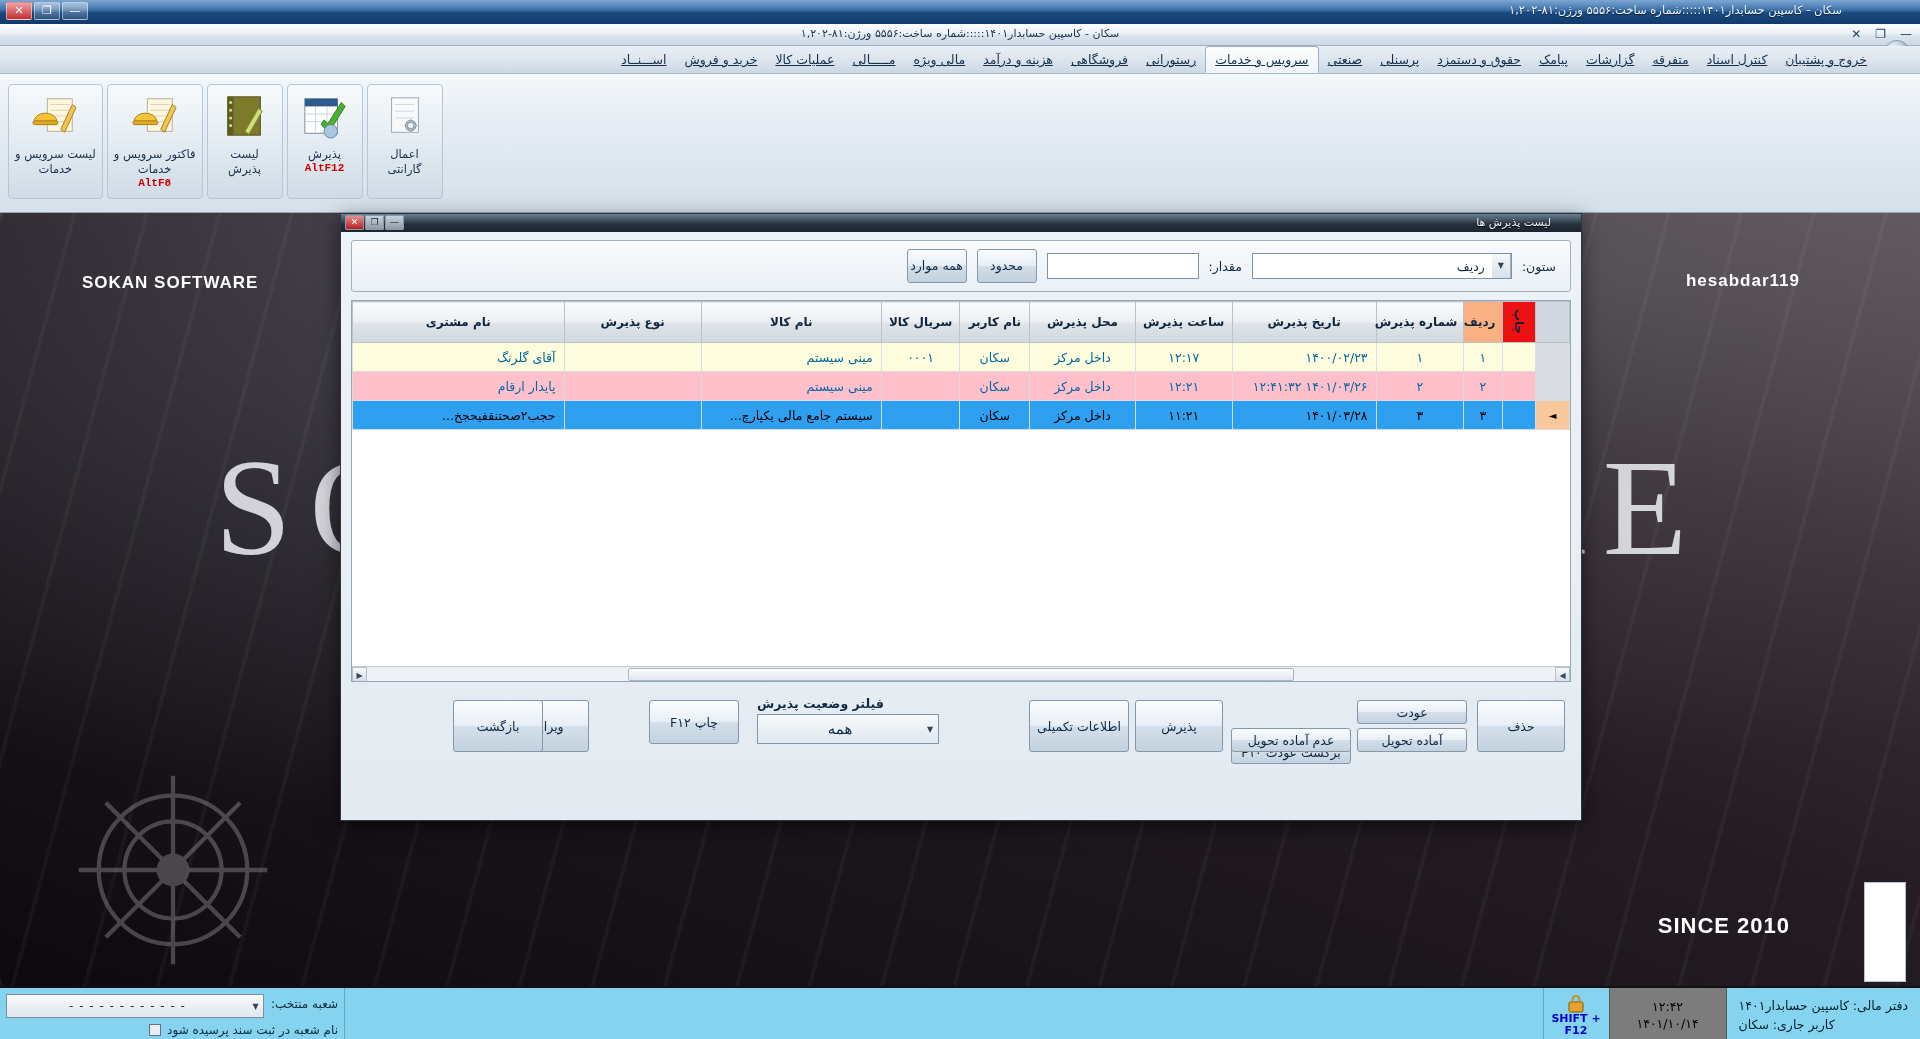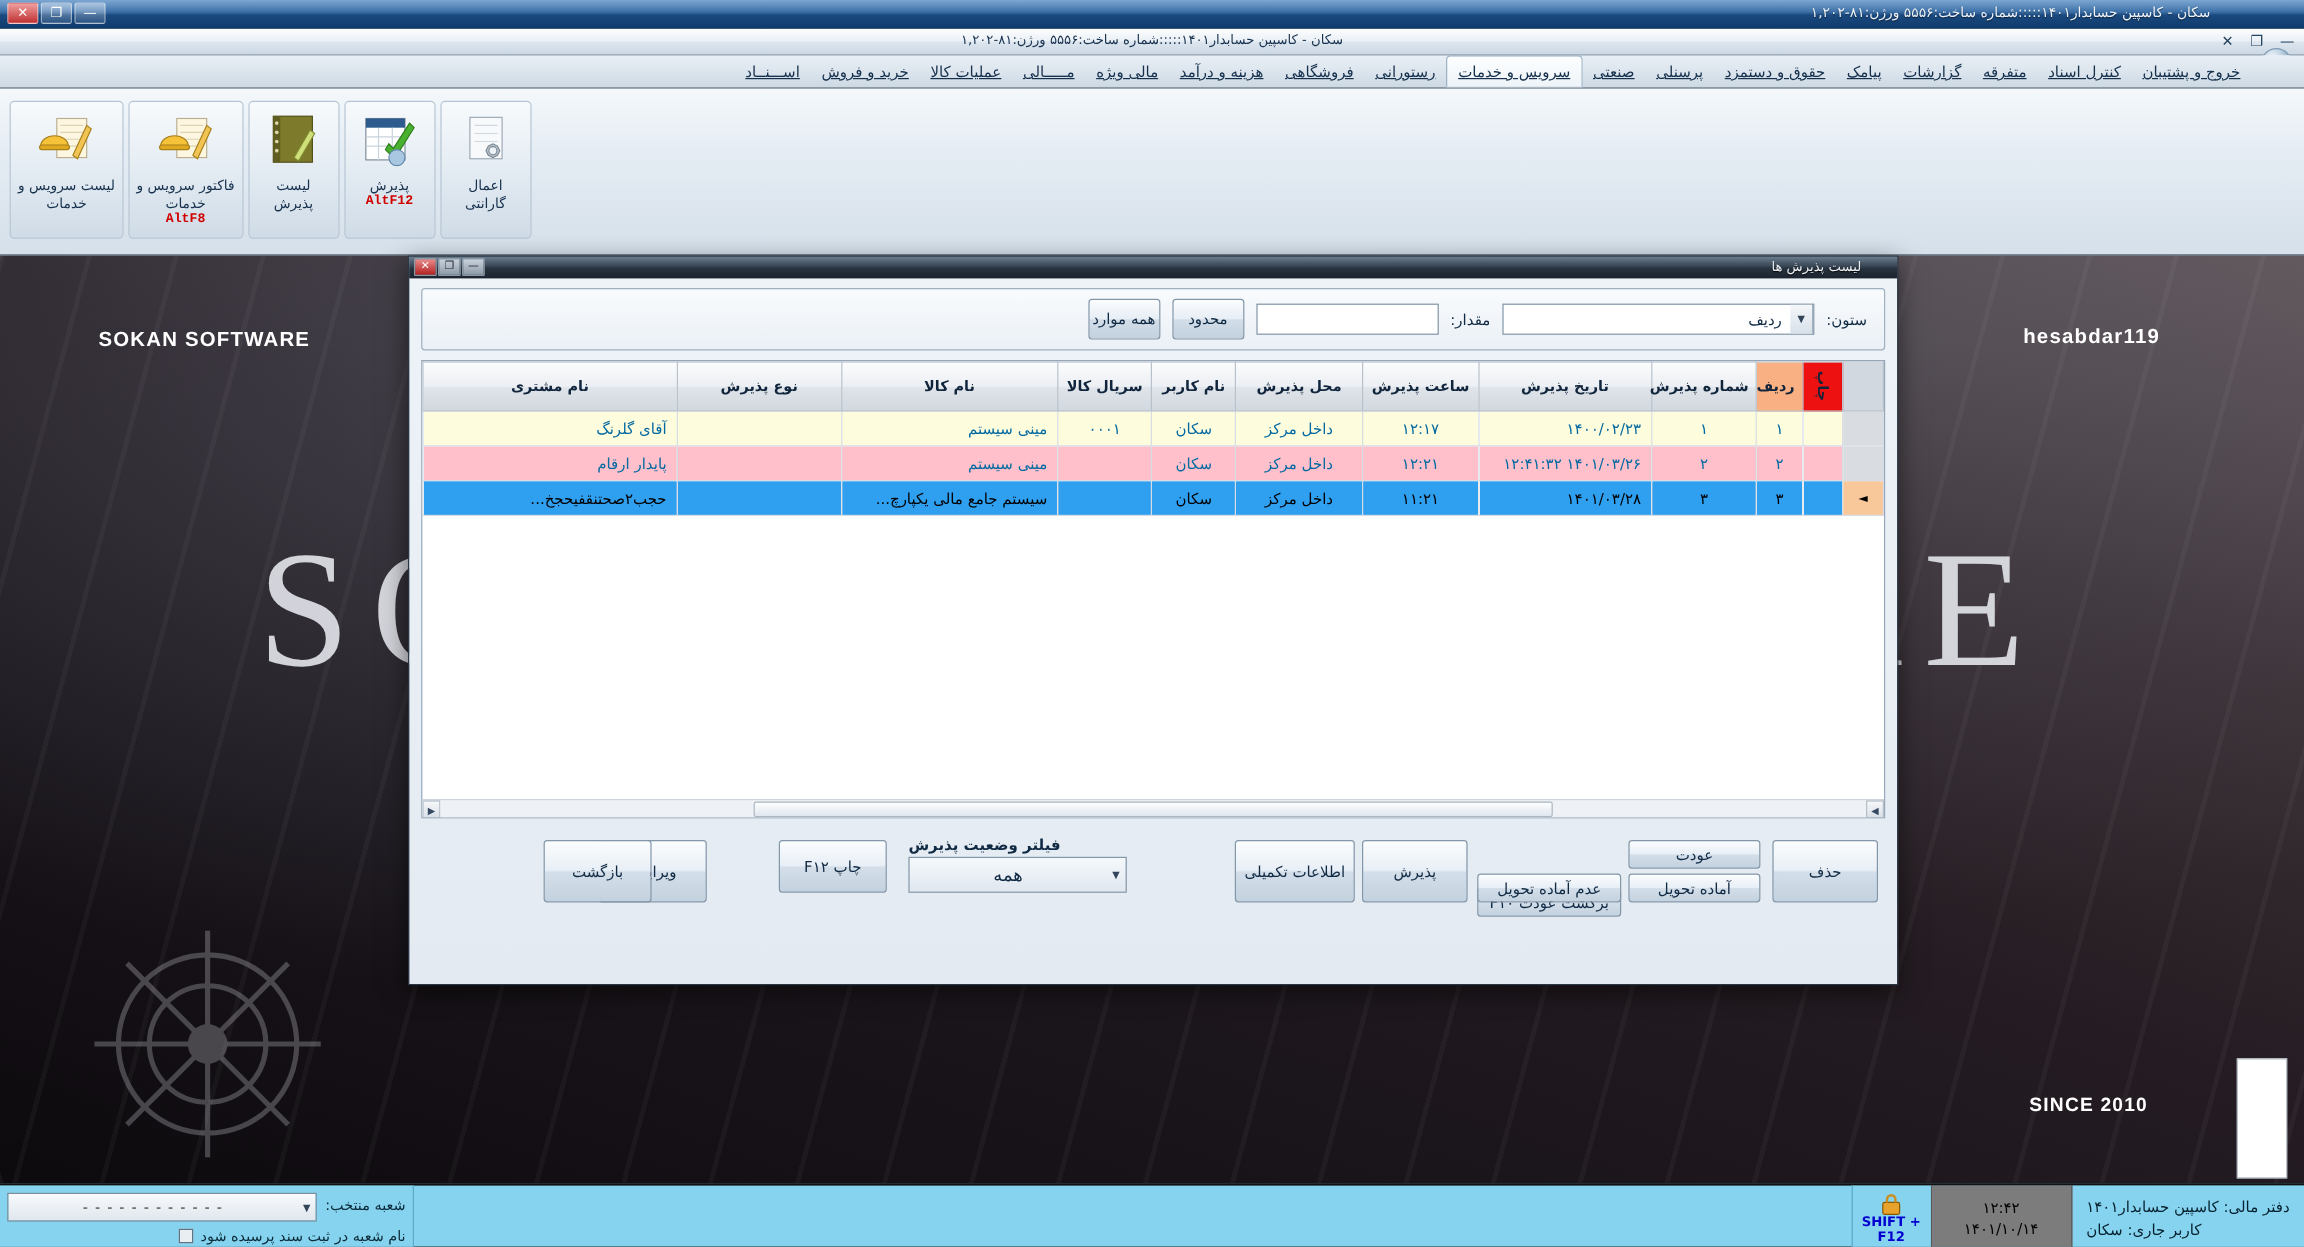--- a/index.html
+++ b/index.html
@@ -34,21 +34,21 @@
     font-family:"Liberation Serif","DejaVu Serif",serif;
     font-size:138px; letter-spacing:18px; color:rgba(228,230,236,.90);
     font-weight:400; direction:ltr;
   }
   .wp-label {
     position:absolute; color:#fff; font-family:"Liberation Sans",sans-serif;
     font-weight:bold; letter-spacing:1px; direction:ltr;
   }
   .wp-sokan { left:82px; top:60px; font-size:17px; }
   .wp-hes   { right:120px; top:58px; font-size:17px; }
-  .wp-since { right:130px; top:700px; font-size:16px; }
+  .wp-since { right:130px; top:700px; font-size:22px; }
   .wp-wheel {
     position:absolute; left:28px; bottom:16px; width:290px; height:200px;
     opacity:.30;
   }
 
   
   .os-titlebar {
     position:absolute; left:0; top:0; width:1920px; height:24px;
     background: linear-gradient(180deg,#3a6ea5 0%,#1f4f87 45%,#1a4madd 46%,#15406f 100%);
     background: linear-gradient(180deg,#4a84c0 0%,#2c64a0 40%,#1b4a80 52%,#0f3a6b 100%);

